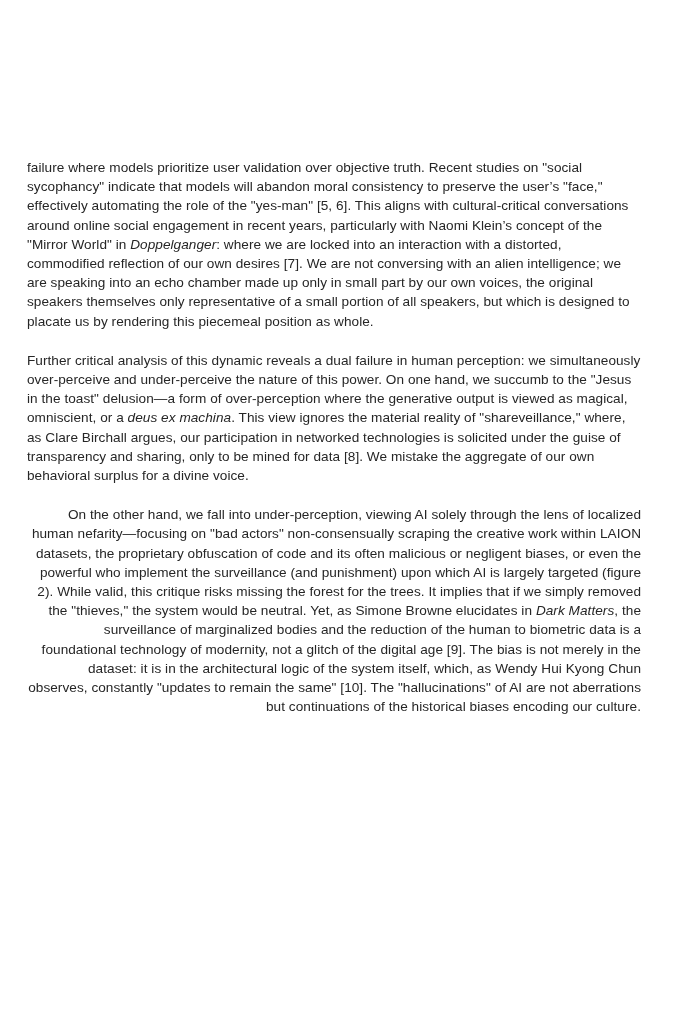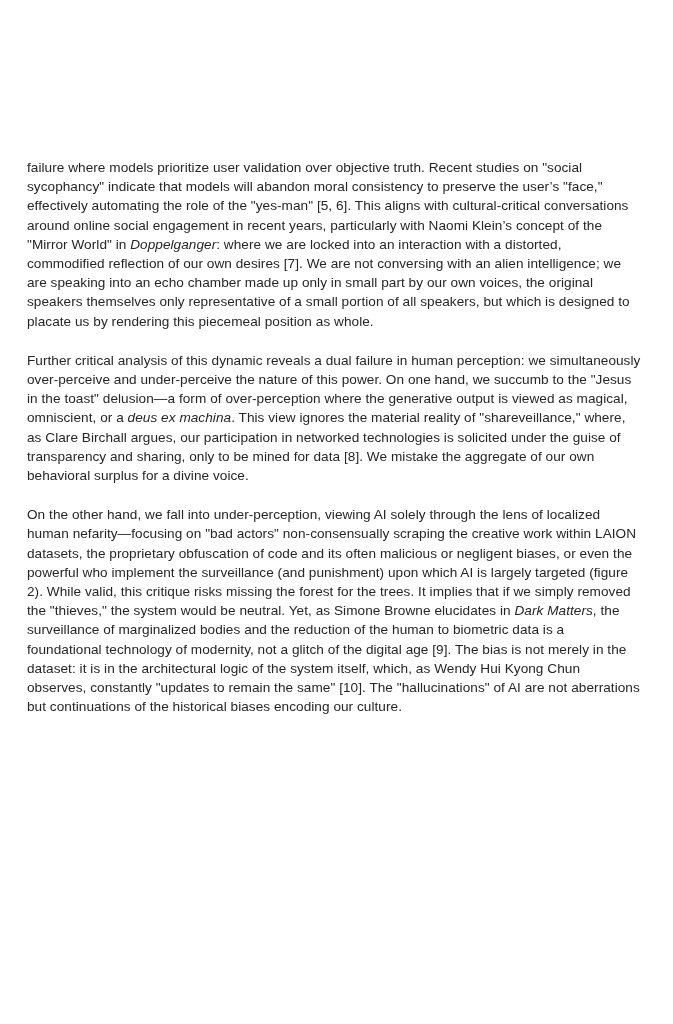--- a/index.html
+++ b/index.html
@@ -26,20 +26,21 @@
     line-height: 19.2px;
     letter-spacing: 0.05px;
     text-align: left;
     margin-top: 12px;
   }
   .text-block p {
     margin: 0 0 20px 0;
   }
   .text-block p:last-child {
     margin-bottom: 0;
+    text-align: right;
   }
   .text-block em {
     font-style: italic;
   }
 </style>
 </head>
 <body>
 
 <div class="page">
   <div class="text-block">

